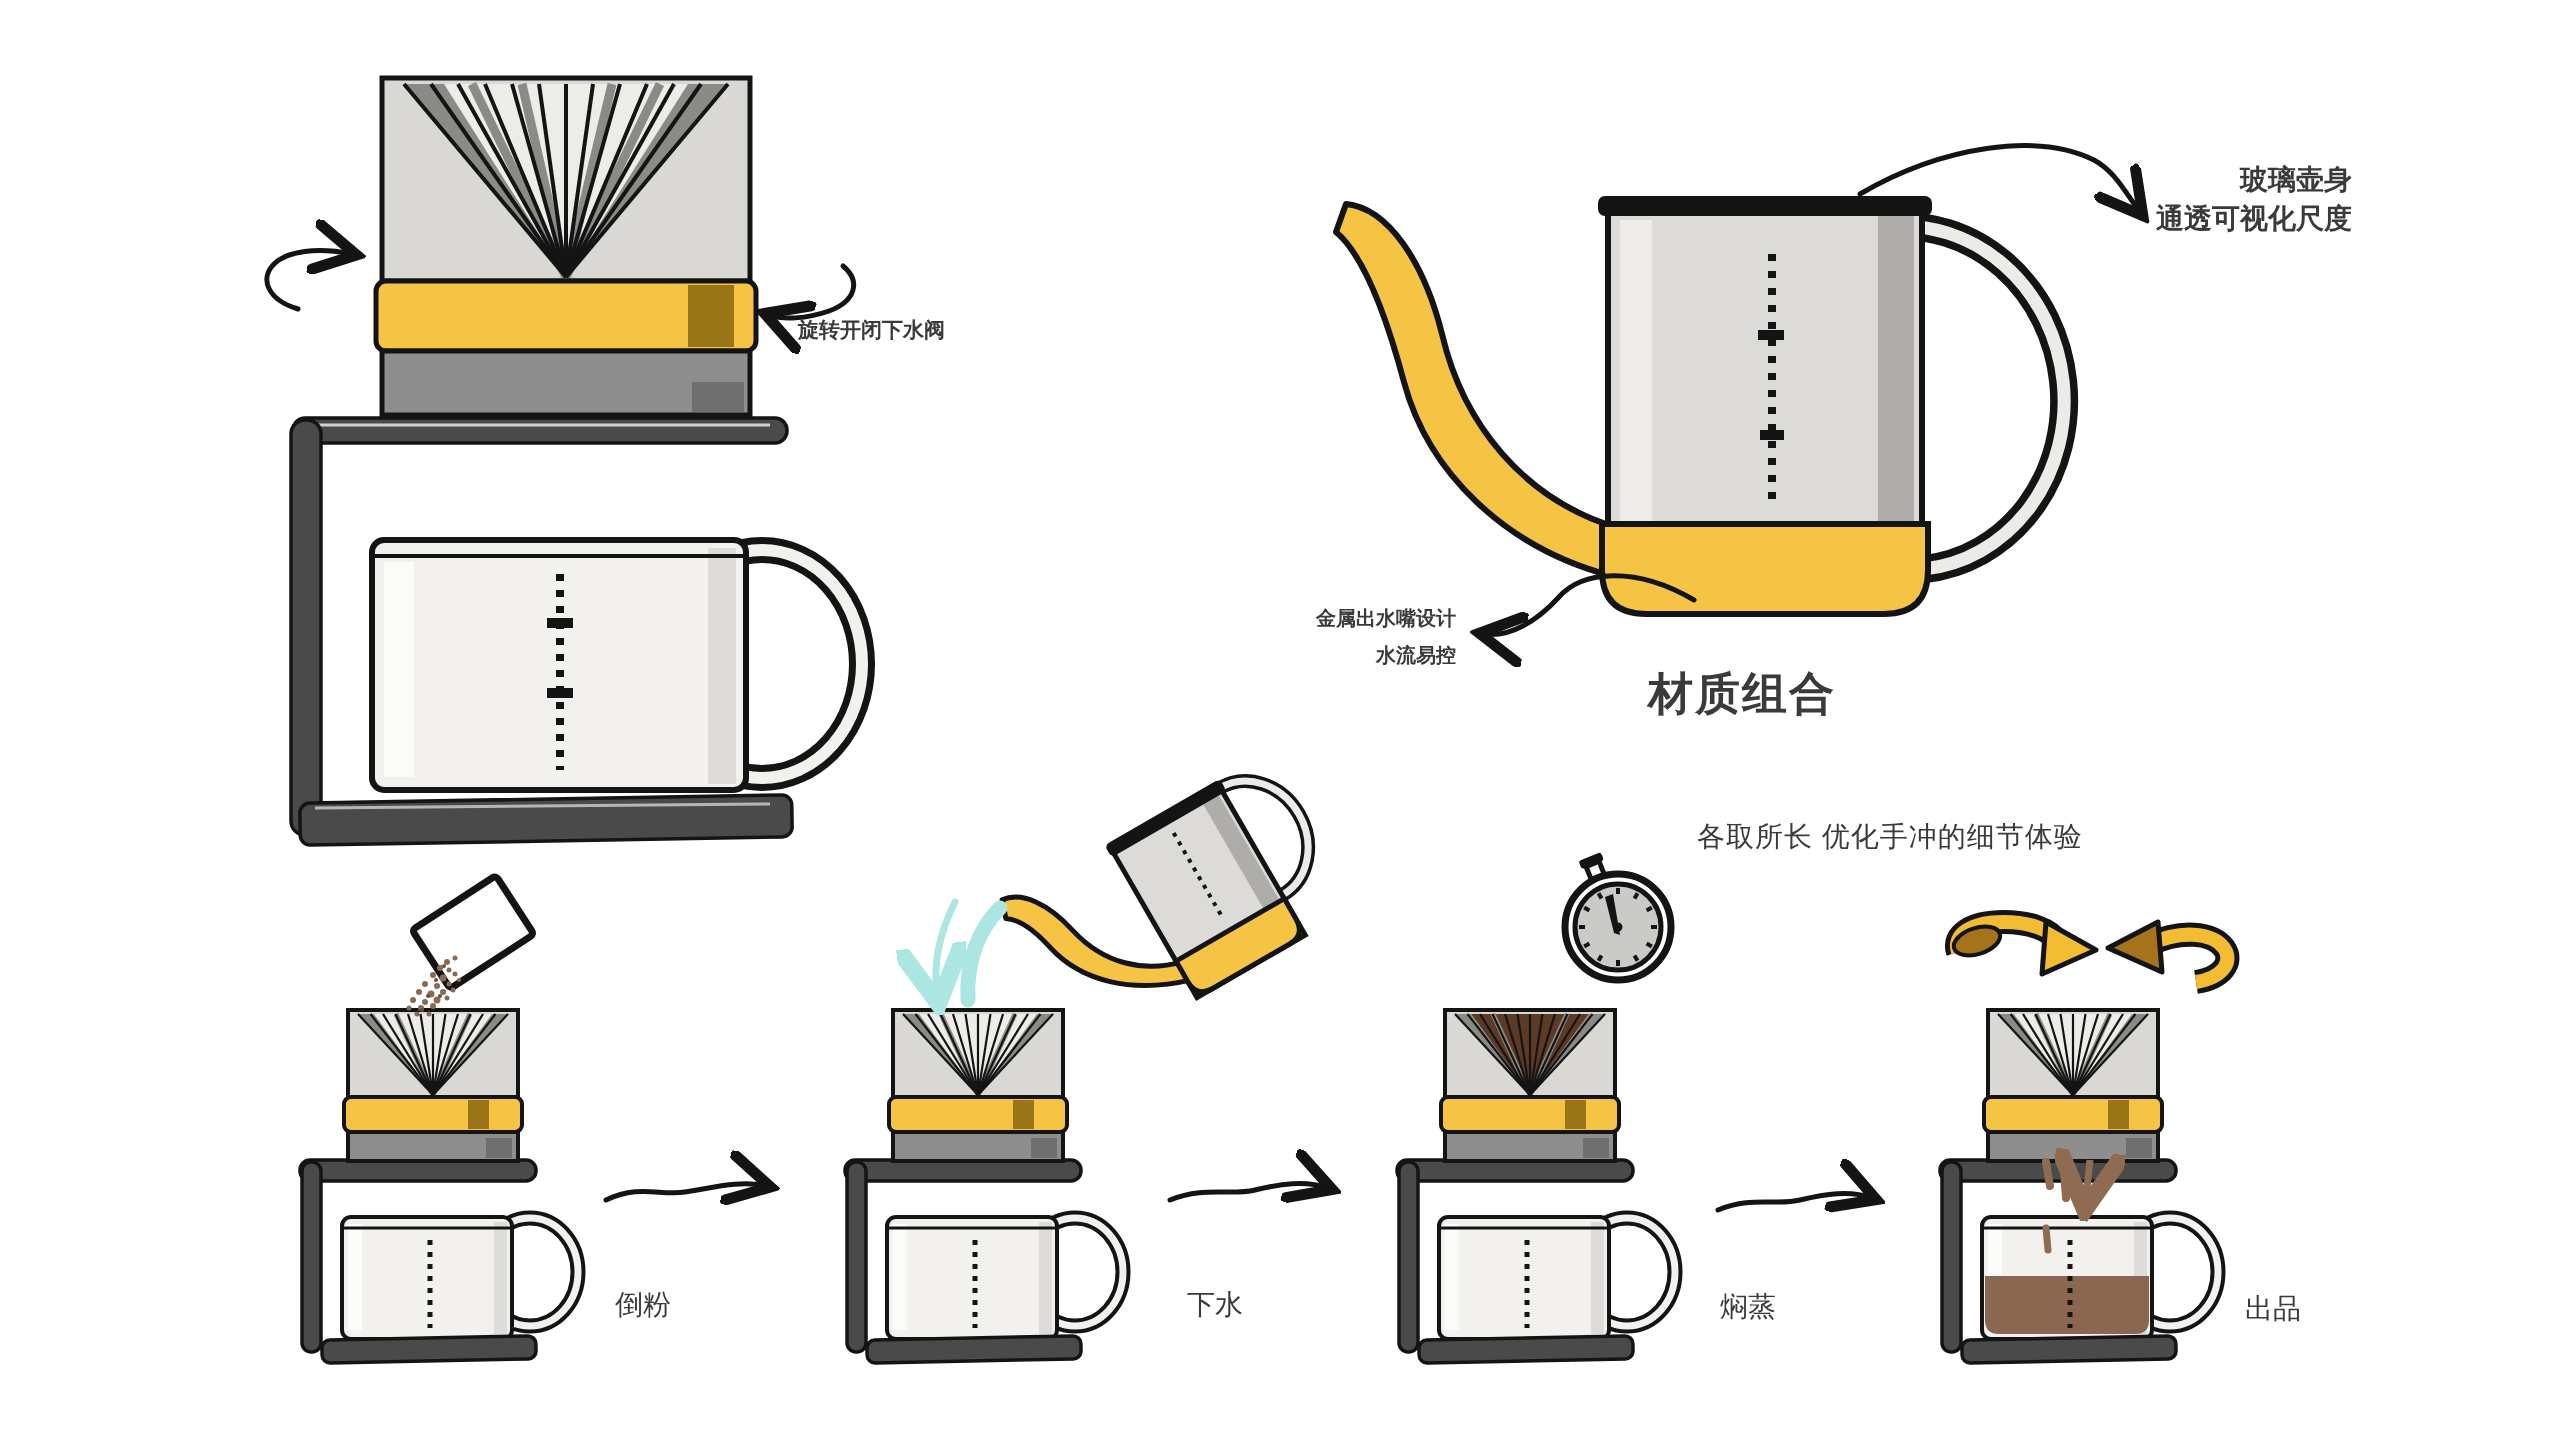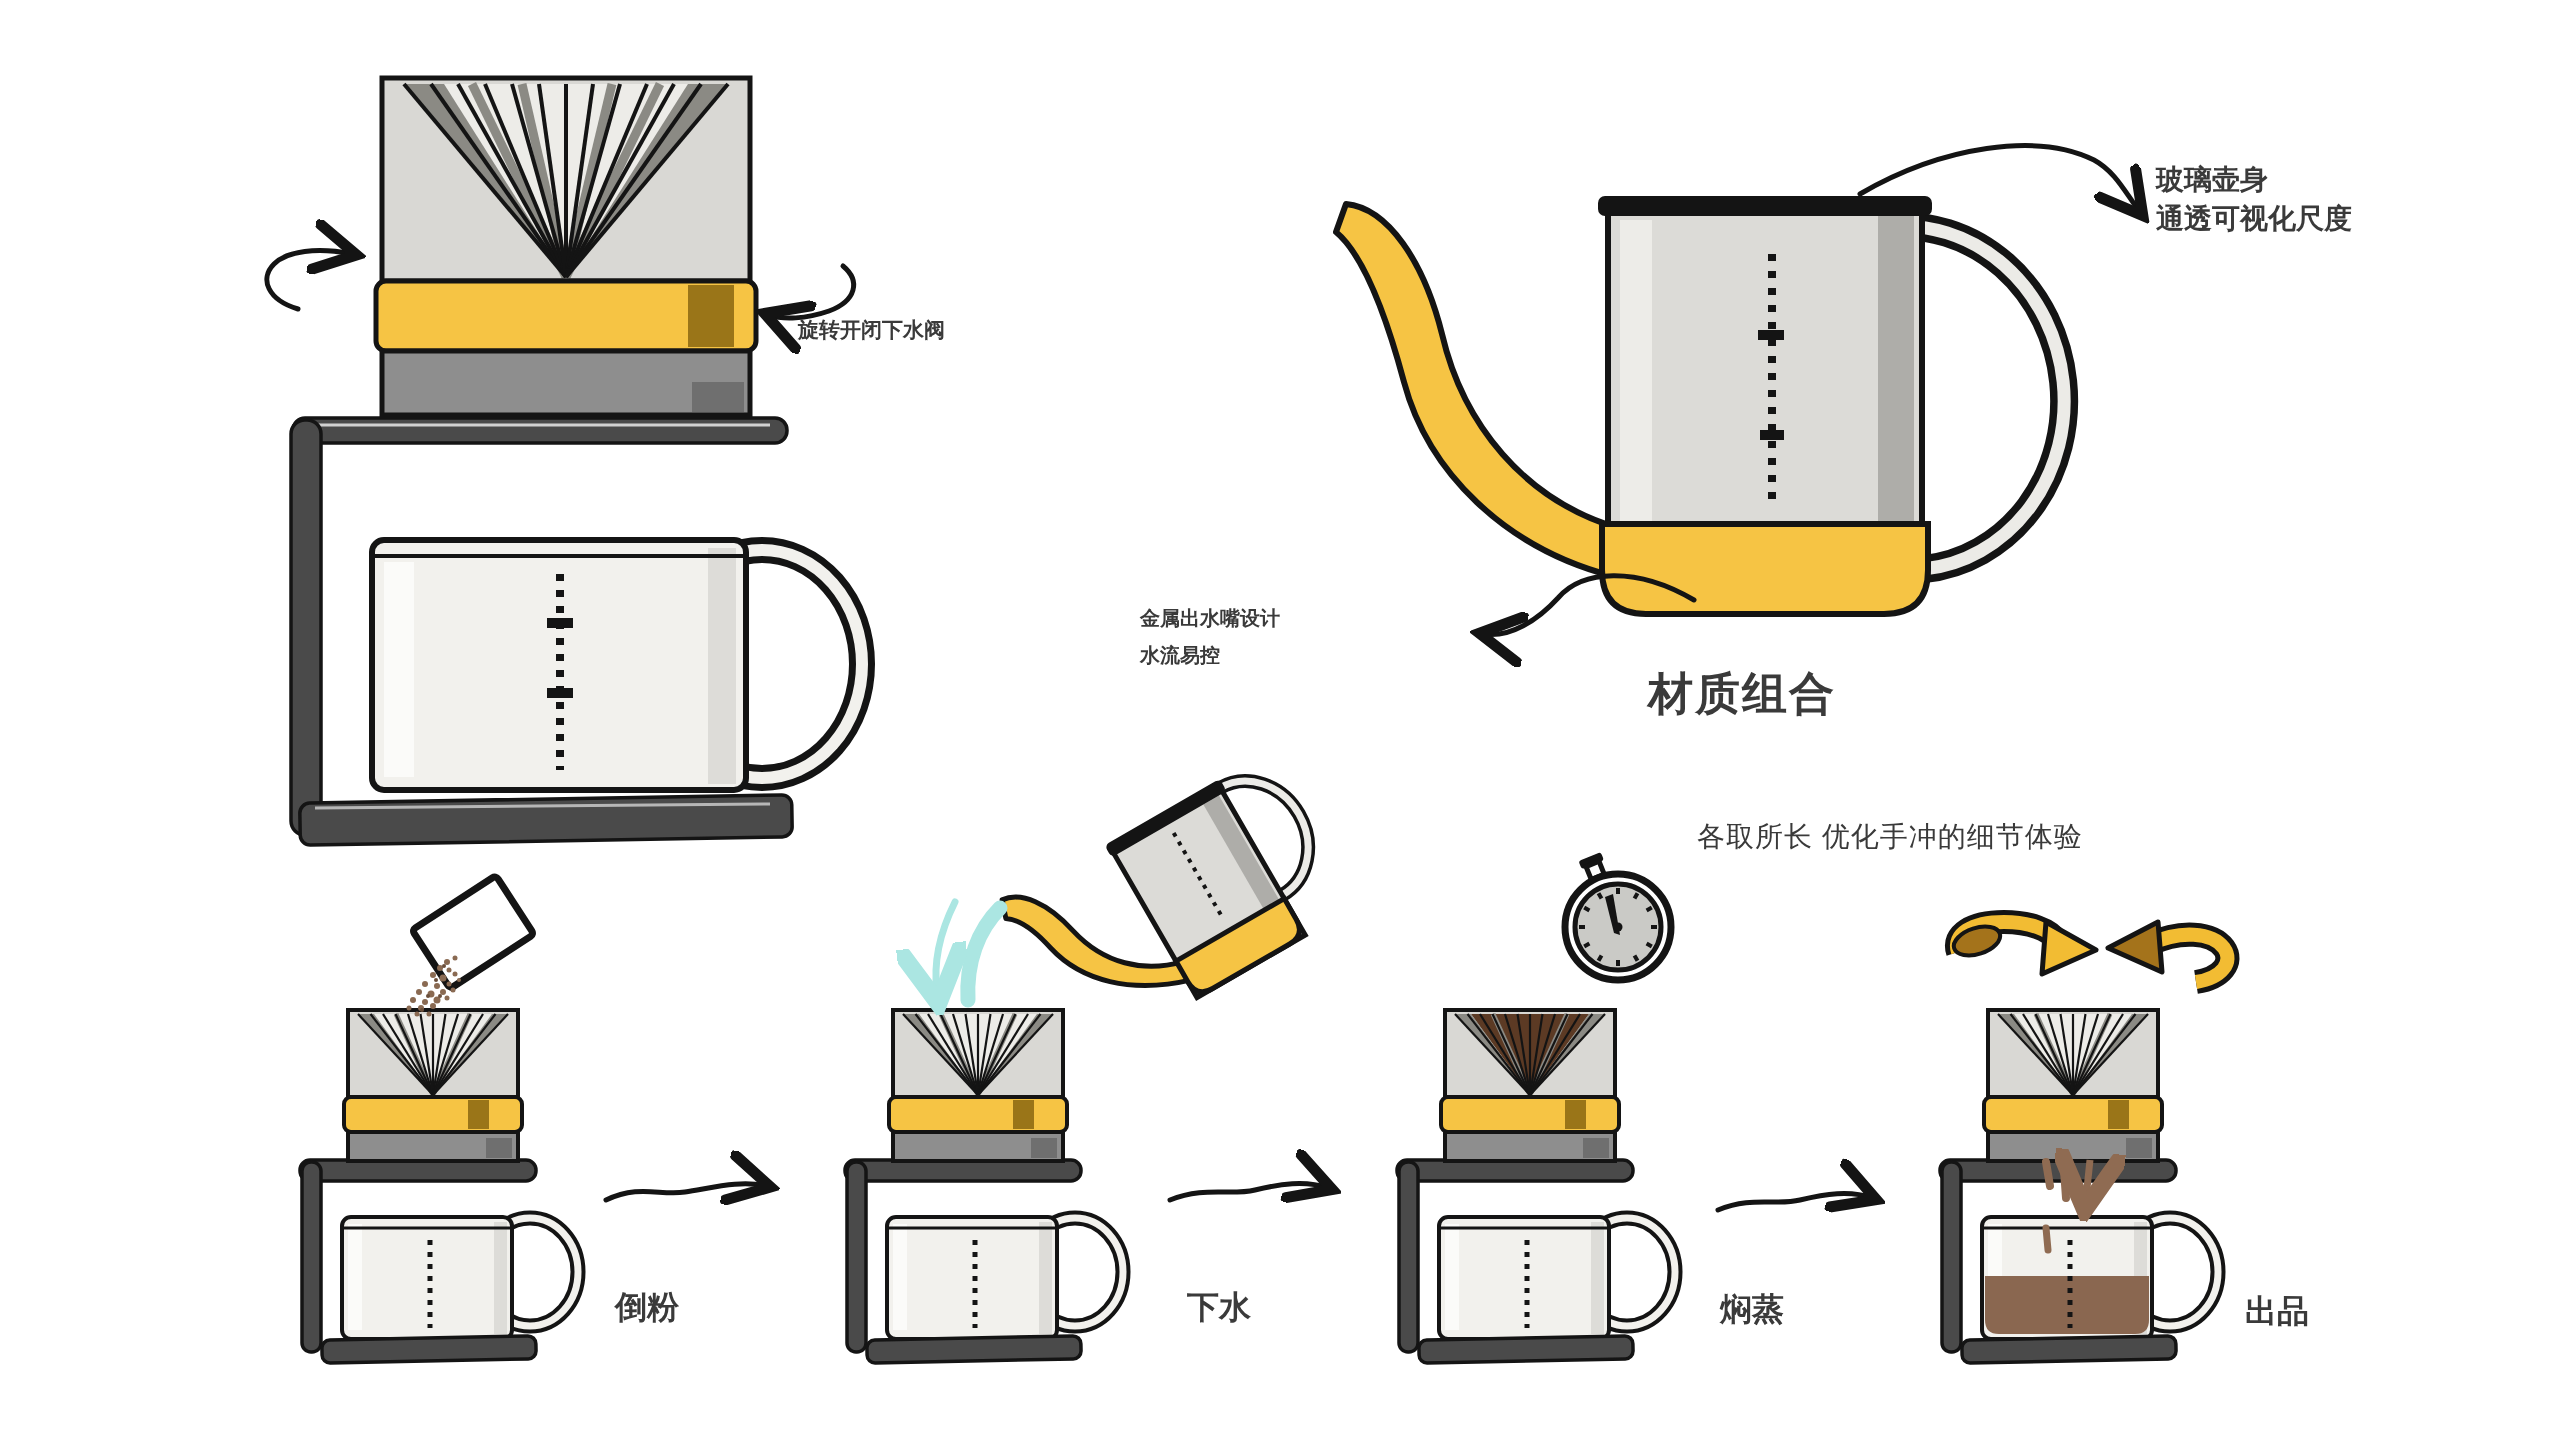--- a/index.html
+++ b/index.html
@@ -1,26 +1,26 @@
 <!DOCTYPE html>
 <html><head>
 <meta charset="utf-8">
 <style>
   html,body{margin:0;padding:0;background:#ffffff;}
   .canvas{position:relative;width:2560px;height:1440px;background:#ffffff;overflow:hidden;
           font-family:"Liberation Sans","DejaVu Sans",sans-serif;color:#3A3A3A;}
   .art{position:absolute;left:0;top:0;}
-  .label{position:absolute;color:#3A3A3A;white-space:nowrap;}
+  .label{position:absolute;color:#3A3A3A;white-space:nowrap;text-align:right;}
   .valve-label{left:798px;top:316px;font-size:21px;font-weight:bold;}
   .glass-label{left:2156px;top:160px;font-size:28px;font-weight:bold;line-height:39px;}
   .spout-label{left:1140px;top:600px;width:316px;font-size:20px;font-weight:bold;line-height:37px;}
   .material-title{left:1648px;top:664px;font-size:45px;font-weight:bold;letter-spacing:2px;}
   .material-desc1{left:1697px;top:744px;font-size:31px;letter-spacing:1px;}
   .material-desc2{left:1697px;top:818px;font-size:28px;letter-spacing:1px;}
-  .step-label{font-size:32px;font-weight:bold;}
+  .step-label{font-size:28px;font-weight:normal;}
   .step-1{left:615px;top:1286px;}
   .step-2{left:1187px;top:1286px;}
   .step-3{left:1720px;top:1288px;}
   .step-4{left:2245px;top:1290px;}
 
   
   .arm,.post,.base{fill:#4A4A4A;stroke:#141414;stroke-width:3.5px;}
   .handle-outer{fill:none;stroke:#141414;stroke-width:15px;}
   .handle-inner{fill:none;stroke:#F2F1ED;stroke-width:7px;}
   .mug{fill:#F2F1ED;stroke:#141414;stroke-width:4px;}

